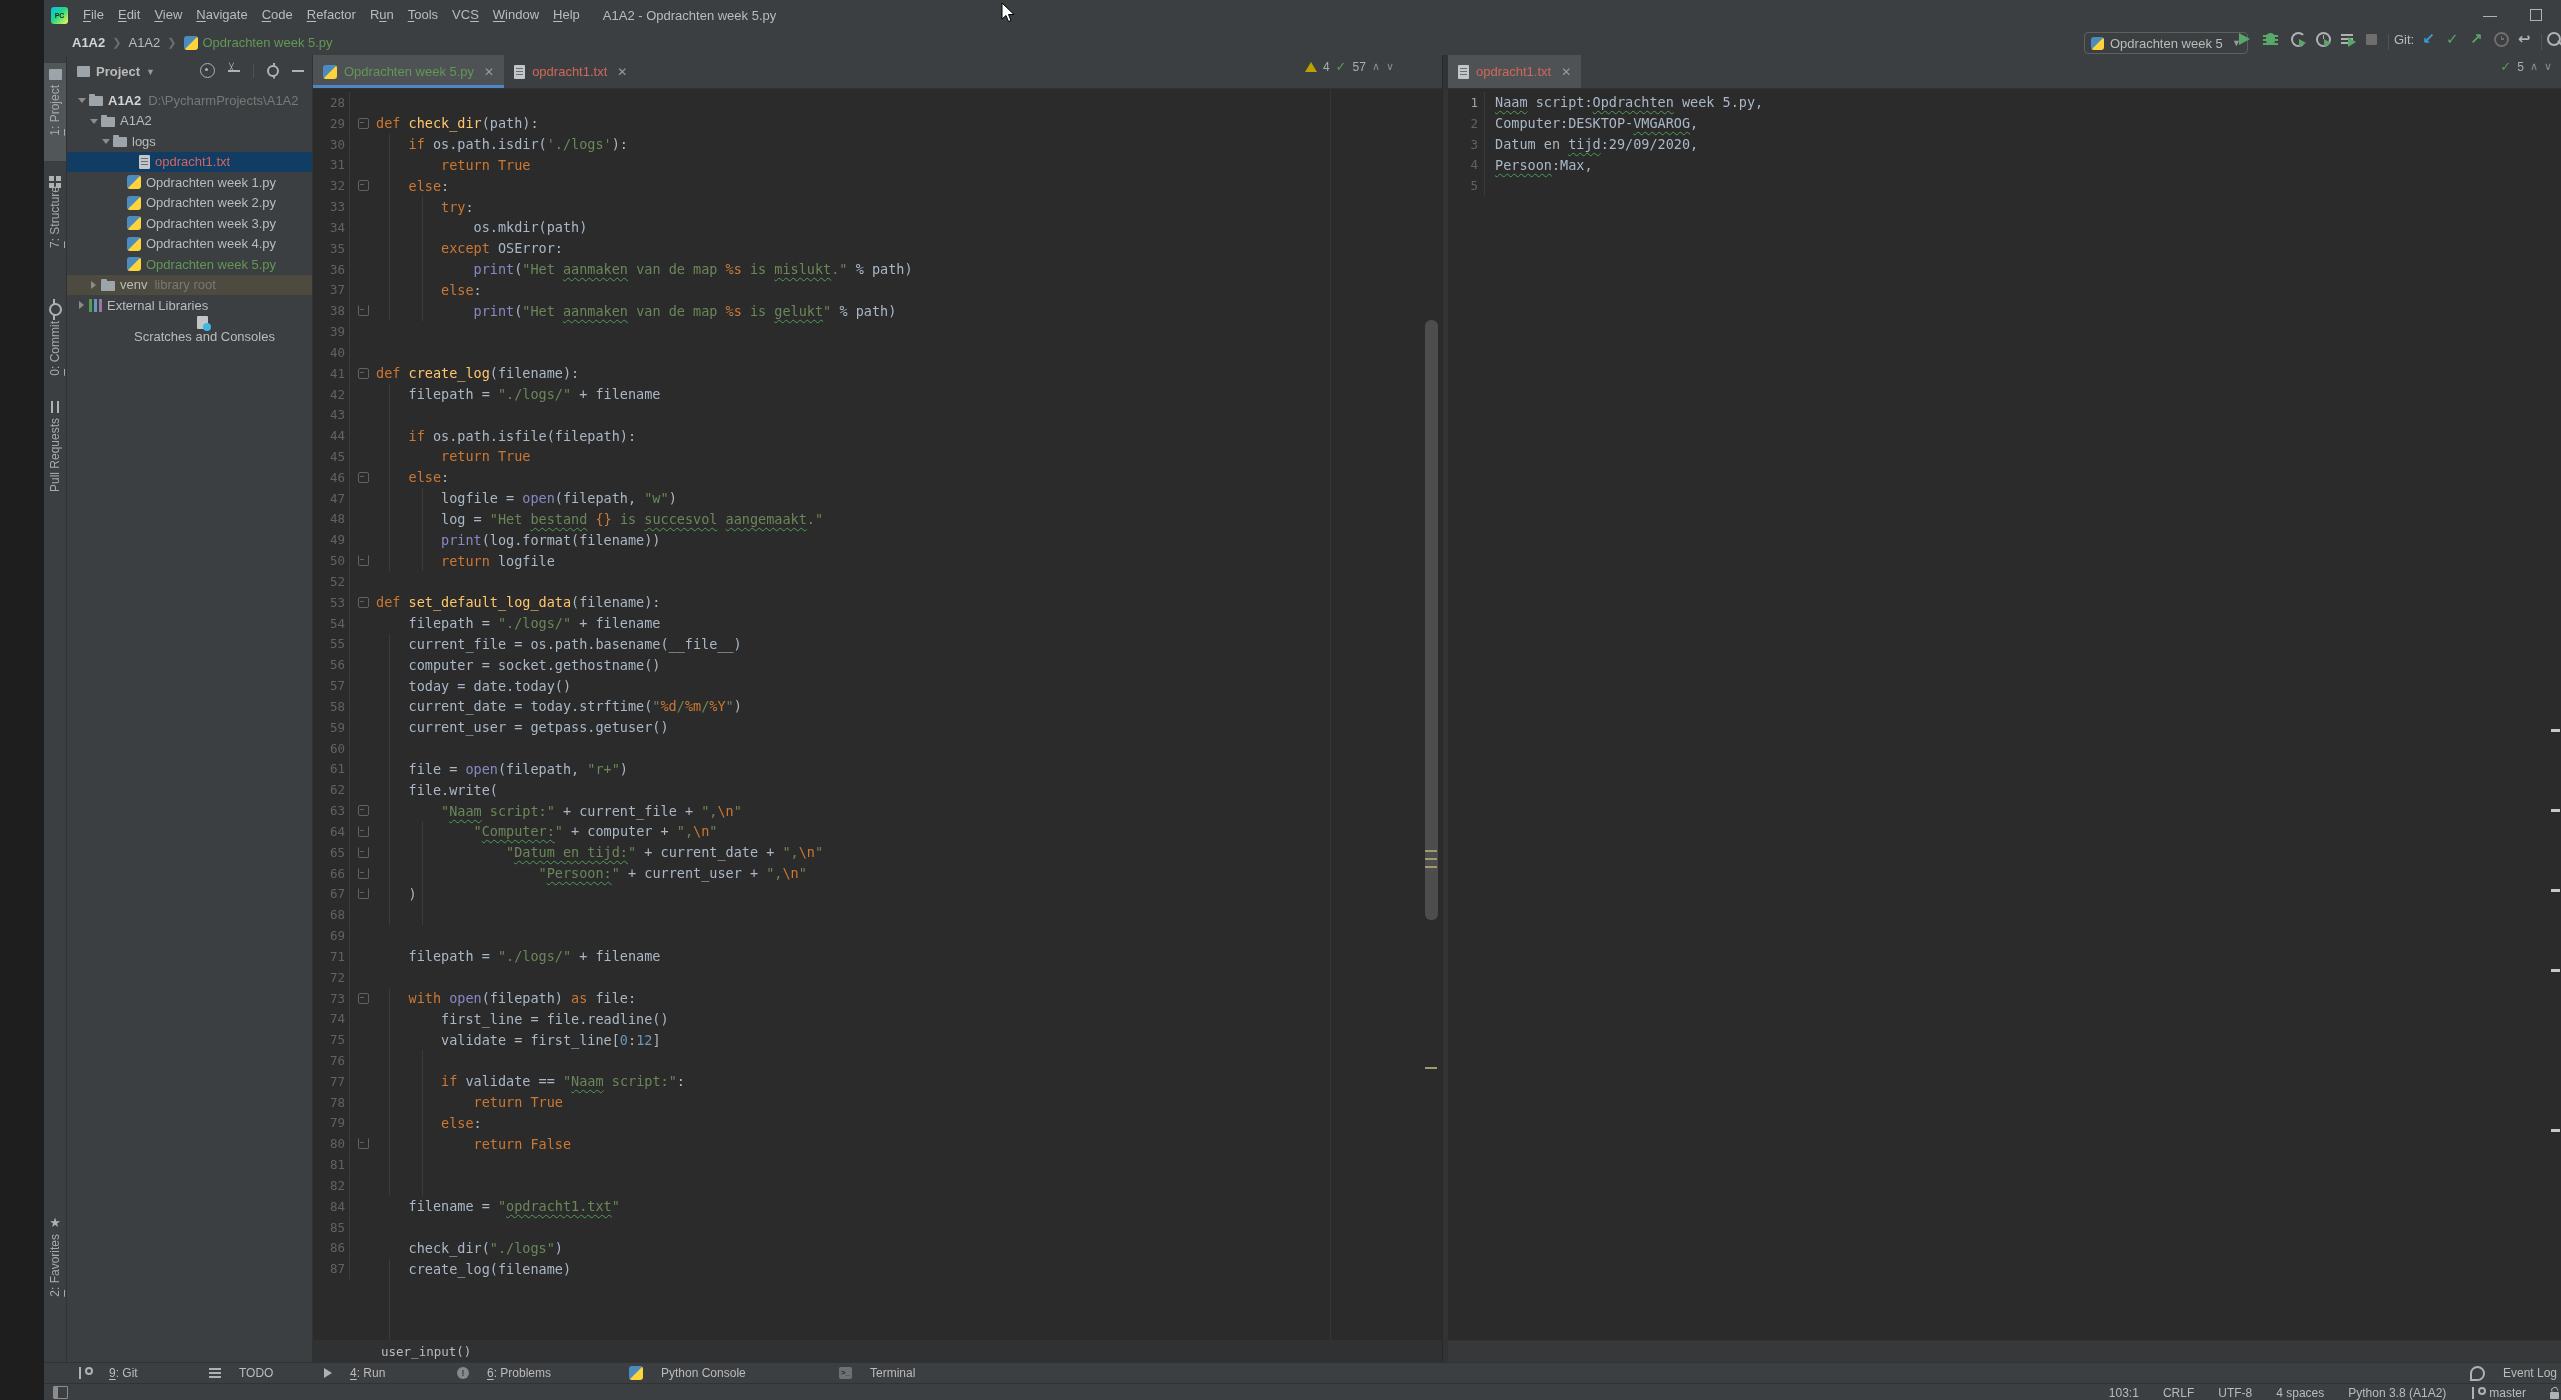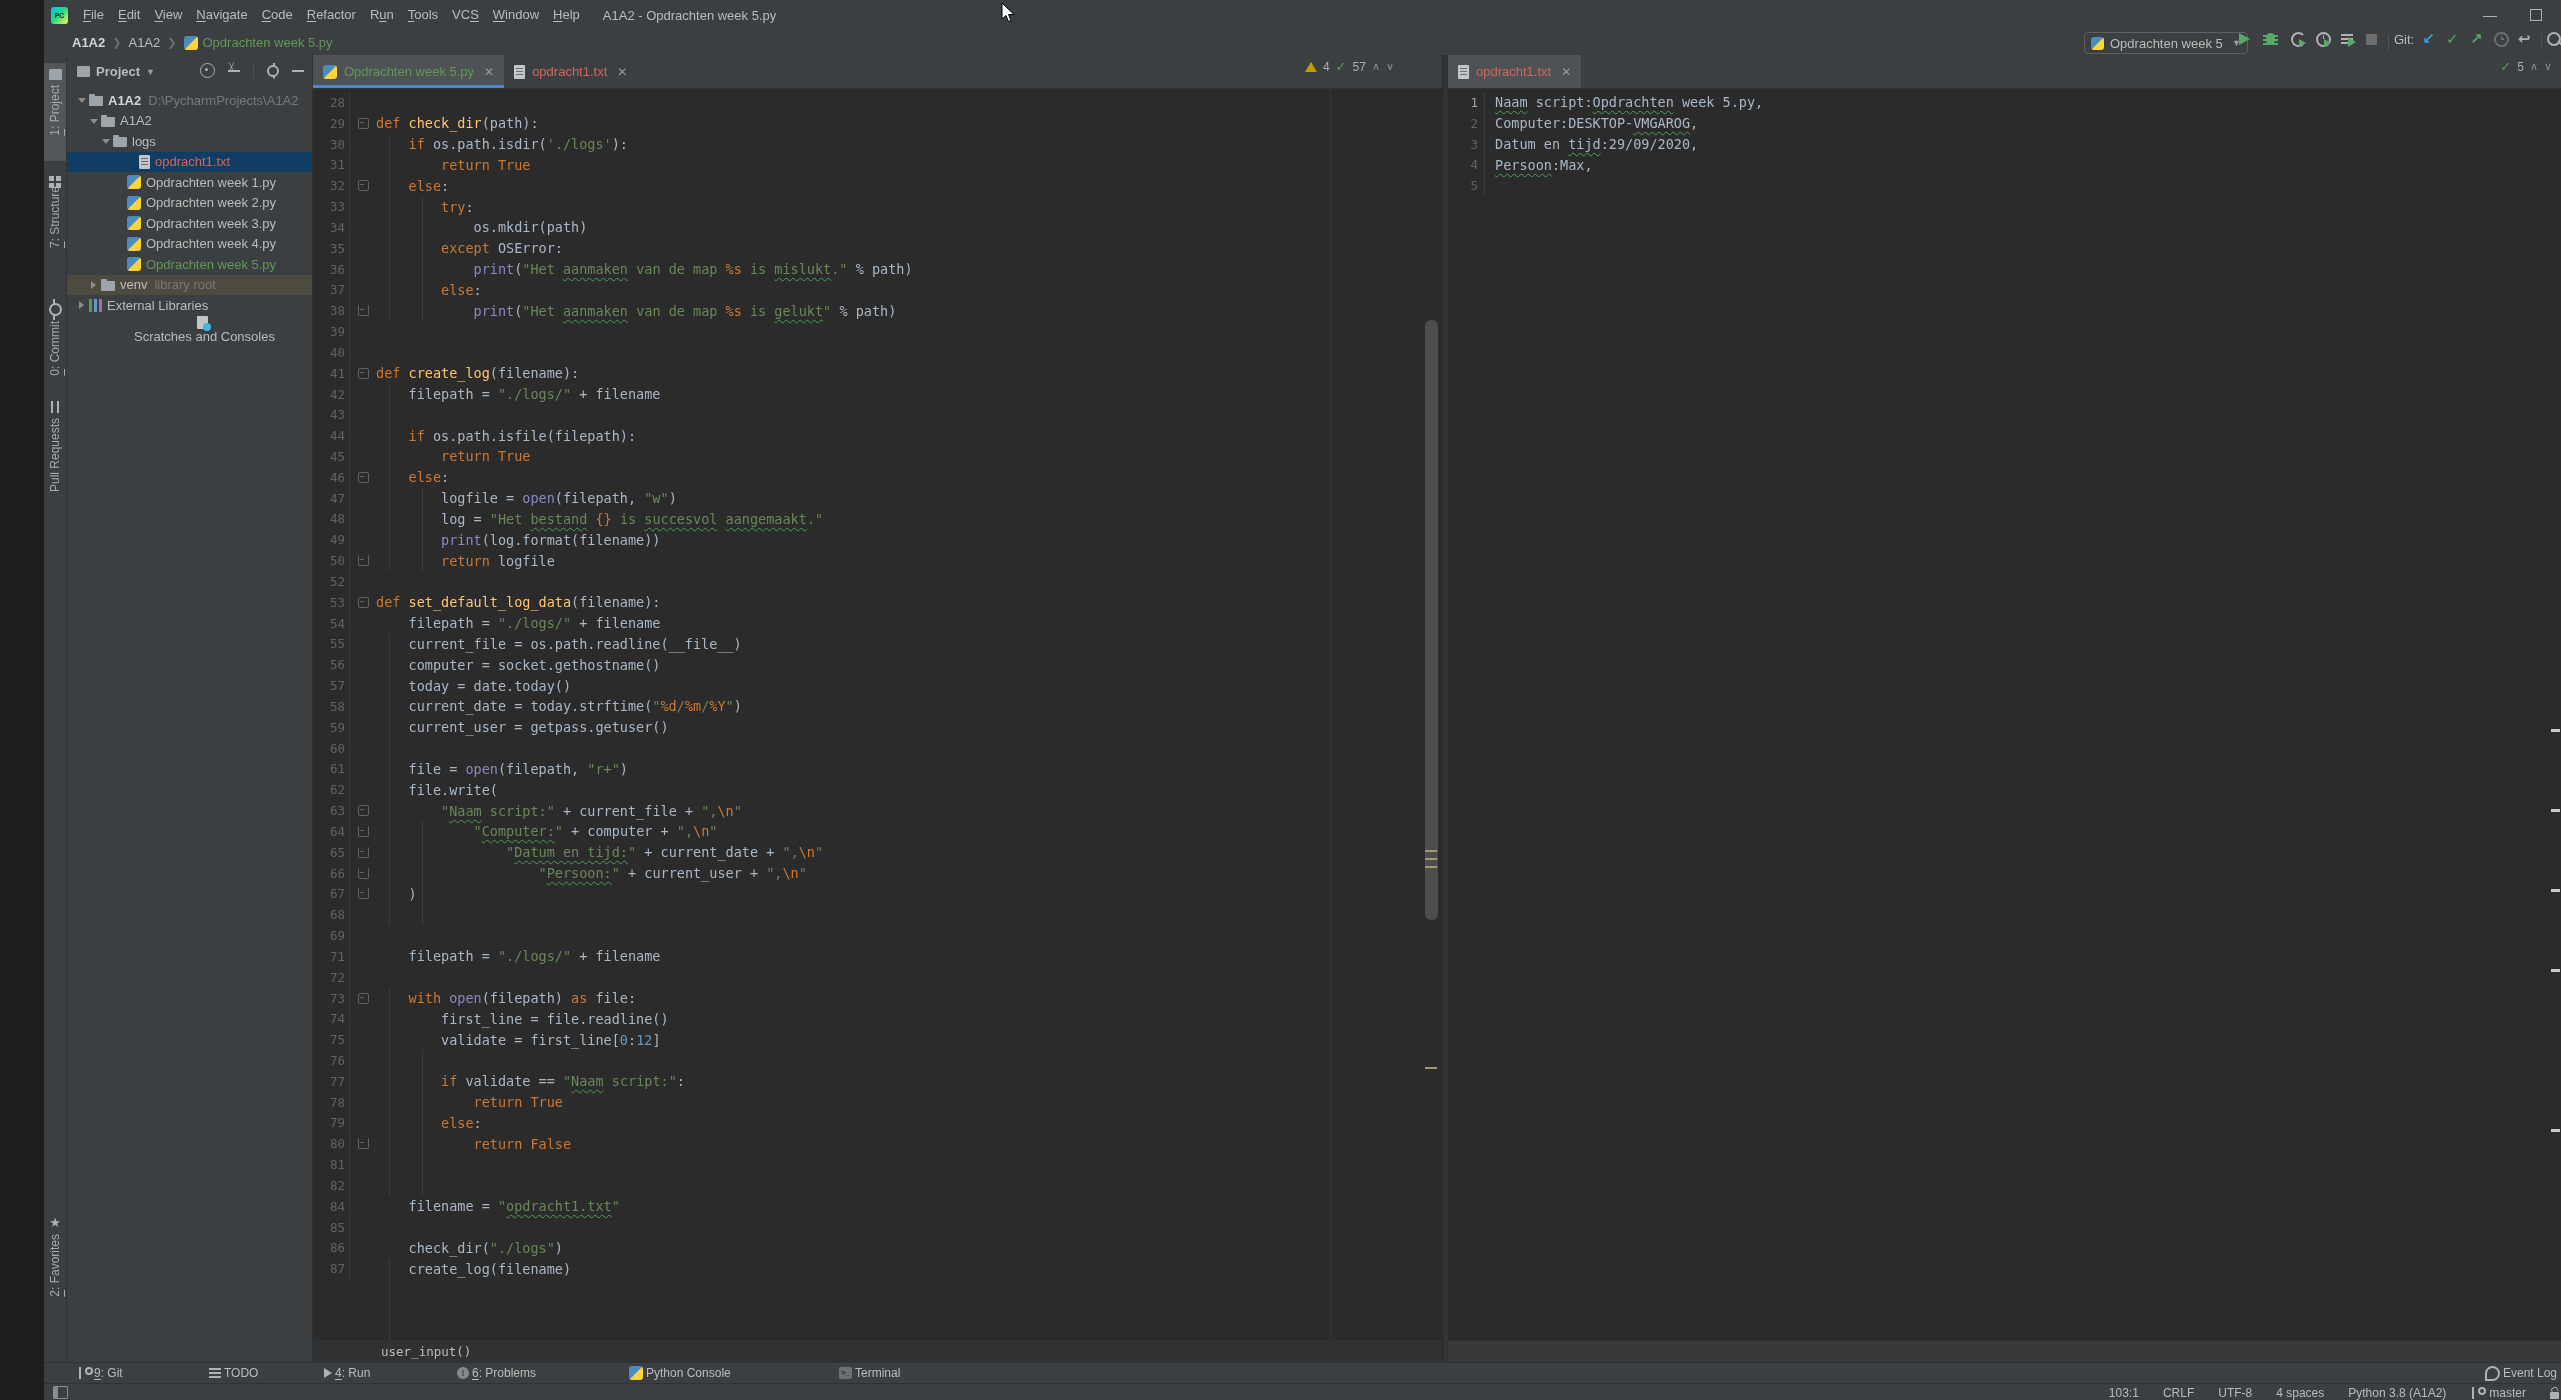--- a/index.html
+++ b/index.html
@@ -155,21 +155,21 @@
   .sbar-thumb{position:absolute;left:0;width:100%;background:rgba(166,166,166,0.28);border-radius:6px;}
   .smark{position:absolute;width:12px;height:2px;background:#9e9a6d;}
   .smark.white{background:#c8c8c8;height:3px;}
   .crumbbar{position:absolute;left:0;bottom:0;width:100%;height:22px;background:#2f3133;border-top:1px solid #323232;
             display:flex;align-items:center;padding-left:68px;box-sizing:border-box;color:#bbbbbb;
             font-family:"DejaVu Sans Mono",monospace;font-size:12.5px;}
   .ed-right .crumbbar{background:#36383a;}
 
   
   .toolbar-bottom{left:0;top:1362px;width:2561px;height:20px;background:#3c3f41;border-top:1px solid #323232;}
-  .tb-item{position:absolute;top:0;height:20px;display:flex;align-items:center;gap:3px;font-size:12px;color:#bbbbbb;cursor:default;}
+  .tb-item{position:absolute;top:0;height:20px;display:flex;align-items:center;gap:18px;font-size:12px;color:#bbbbbb;cursor:default;}
   .statusbar{left:0;top:1383px;width:2561px;height:17px;background:#3c3f41;border-top:1px solid #323232;
              display:flex;align-items:center;font-size:12px;color:#bbbbbb;}
   .sb-right{position:absolute;right:10px;top:0;height:17px;display:flex;align-items:center;gap:24px;}
   .sb-seg{cursor:default;}
 
   
   .cursor{left:952px;top:2px;z-index:99;pointer-events:none;}
 </style>
 </head>
 <body>
@@ -418,21 +418,21 @@
         <div class="crow"><span class="gnum">44</span><span class="gsep"></span><span class="foldcol"></span><span class="ctext"><span class="tk-p">    </span><span class="tk-k">if</span><span class="tk-p"> os.path.isfile(filepath):</span></span></div>
         <div class="crow"><span class="gnum">45</span><span class="gsep"></span><span class="foldcol"></span><span class="ctext"><span class="tk-p">        </span><span class="tk-k">return True</span></span></div>
         <div class="crow"><span class="gnum">46</span><span class="gsep"></span><span class="foldcol"><span class="fold"></span></span><span class="ctext"><span class="tk-p">    </span><span class="tk-k">else</span><span class="tk-p">:</span></span></div>
         <div class="crow"><span class="gnum">47</span><span class="gsep"></span><span class="foldcol"></span><span class="ctext"><span class="tk-p">        logfile = </span><span class="tk-b">open</span><span class="tk-p">(filepath, </span><span class="tk-s">"w"</span><span class="tk-p">)</span></span></div>
         <div class="crow"><span class="gnum">48</span><span class="gsep"></span><span class="foldcol"></span><span class="ctext"><span class="tk-p">        log = </span><span class="tk-s">"Het </span><span class="tk-s wv">bestand</span><span class="tk-s"> </span><span class="tk-e">{}</span><span class="tk-s"> is </span><span class="tk-s wv">succesvol</span><span class="tk-s"> </span><span class="tk-s wv">aangemaakt</span><span class="tk-s">."</span></span></div>
         <div class="crow"><span class="gnum">49</span><span class="gsep"></span><span class="foldcol"></span><span class="ctext"><span class="tk-p">        </span><span class="tk-b">print</span><span class="tk-p">(log.format(filename))</span></span></div>
         <div class="crow"><span class="gnum">50</span><span class="gsep"></span><span class="foldcol"><span class="fold end"></span></span><span class="ctext"><span class="tk-p">        </span><span class="tk-k">return</span><span class="tk-p"> logfile</span></span></div>
         <div class="crow"><span class="gnum">52</span><span class="gsep"></span><span class="foldcol"></span><span class="ctext"></span></div>
         <div class="crow"><span class="gnum">53</span><span class="gsep"></span><span class="foldcol"><span class="fold"></span></span><span class="ctext"><span class="tk-k">def </span><span class="tk-f">set_default_log_data</span><span class="tk-p">(filename):</span></span></div>
         <div class="crow"><span class="gnum">54</span><span class="gsep"></span><span class="foldcol"></span><span class="ctext"><span class="tk-p">    filepath = </span><span class="tk-s">"./logs/"</span><span class="tk-p"> + filename</span></span></div>
-        <div class="crow"><span class="gnum">55</span><span class="gsep"></span><span class="foldcol"></span><span class="ctext"><span class="tk-p">    current_file = os.path.readline(__file__)</span></span></div>
+        <div class="crow"><span class="gnum">55</span><span class="gsep"></span><span class="foldcol"></span><span class="ctext"><span class="tk-p">    current_file = os.path.basename(__file__)</span></span></div>
         <div class="crow"><span class="gnum">56</span><span class="gsep"></span><span class="foldcol"></span><span class="ctext"><span class="tk-p">    computer = socket.gethostname()</span></span></div>
         <div class="crow"><span class="gnum">57</span><span class="gsep"></span><span class="foldcol"></span><span class="ctext"><span class="tk-p">    today = date.today()</span></span></div>
         <div class="crow"><span class="gnum">58</span><span class="gsep"></span><span class="foldcol"></span><span class="ctext"><span class="tk-p">    current_date = today.strftime(</span><span class="tk-s">"</span><span class="tk-e">%d</span><span class="tk-s">/</span><span class="tk-e">%m</span><span class="tk-s">/</span><span class="tk-e">%Y</span><span class="tk-s">"</span><span class="tk-p">)</span></span></div>
         <div class="crow"><span class="gnum">59</span><span class="gsep"></span><span class="foldcol"></span><span class="ctext"><span class="tk-p">    current_user = getpass.getuser()</span></span></div>
         <div class="crow"><span class="gnum">60</span><span class="gsep"></span><span class="foldcol"></span><span class="ctext"></span></div>
         <div class="crow"><span class="gnum">61</span><span class="gsep"></span><span class="foldcol"></span><span class="ctext"><span class="tk-p">    file = </span><span class="tk-b">open</span><span class="tk-p">(filepath, </span><span class="tk-s">"r+"</span><span class="tk-p">)</span></span></div>
         <div class="crow"><span class="gnum">62</span><span class="gsep"></span><span class="foldcol"></span><span class="ctext"><span class="tk-p">    file.write(</span></span></div>
         <div class="crow"><span class="gnum">63</span><span class="gsep"></span><span class="foldcol"><span class="fold"></span></span><span class="ctext"><span class="tk-p">        </span><span class="tk-s">"</span><span class="tk-s wv">Naam</span><span class="tk-s"> script:"</span><span class="tk-p"> + current_file + </span><span class="tk-s">",</span><span class="tk-e">\n</span><span class="tk-s">"</span></span></div>
         <div class="crow"><span class="gnum">64</span><span class="gsep"></span><span class="foldcol"><span class="fold end"></span></span><span class="ctext"><span class="tk-p">            </span><span class="tk-s">"</span><span class="tk-s wv">Computer:</span><span class="tk-s">"</span><span class="tk-p"> + computer + </span><span class="tk-s">",</span><span class="tk-e">\n</span><span class="tk-s">"</span></span></div>
         <div class="crow"><span class="gnum">65</span><span class="gsep"></span><span class="foldcol"><span class="fold end"></span></span><span class="ctext"><span class="tk-p">                </span><span class="tk-s">"</span><span class="tk-s wv">Datum en tijd:</span><span class="tk-s">"</span><span class="tk-p"> + current_date + </span><span class="tk-s">",</span><span class="tk-e">\n</span><span class="tk-s">"</span></span></div>

